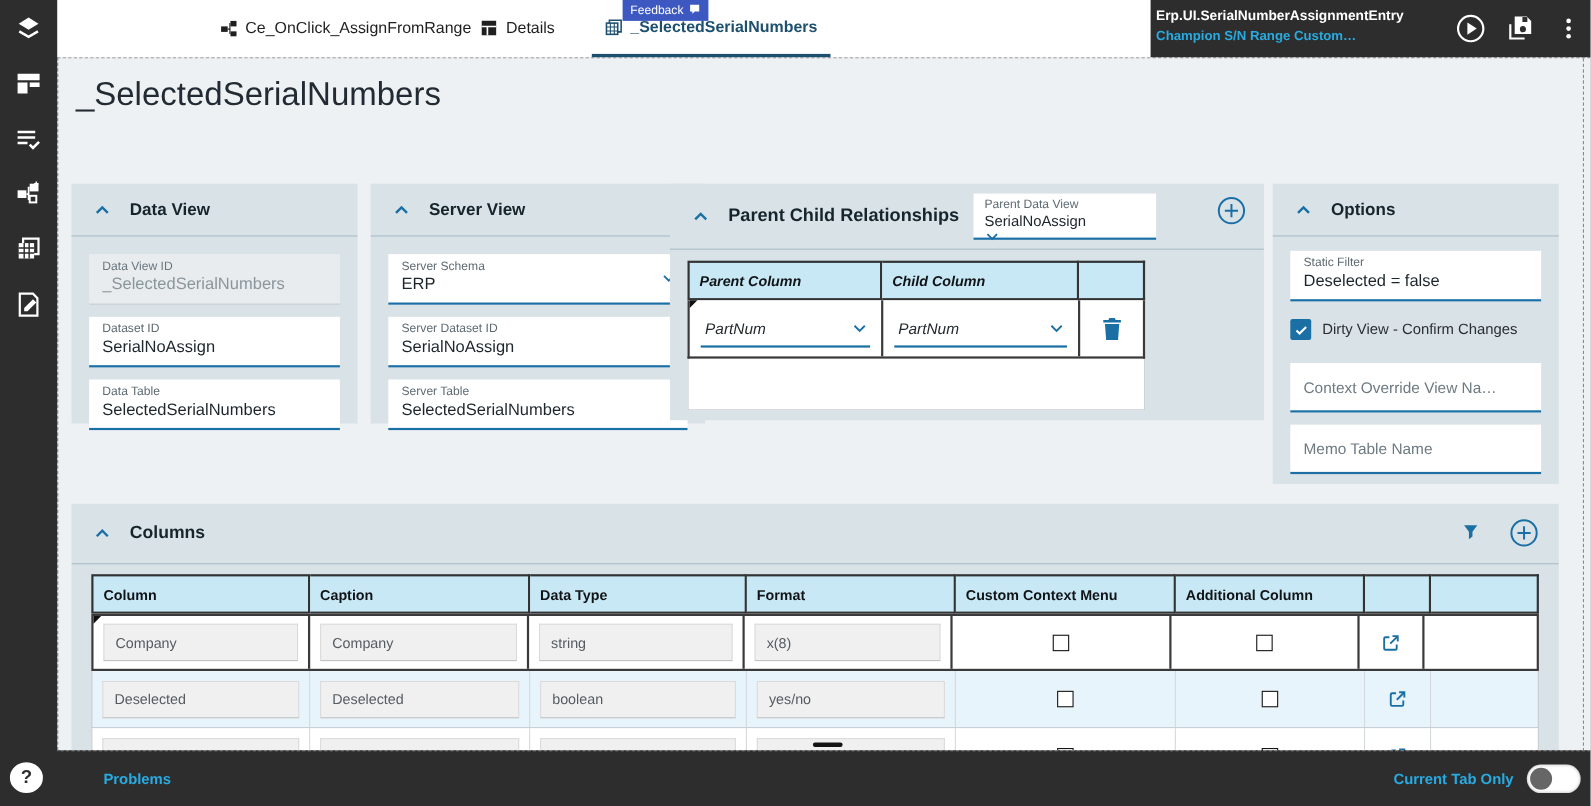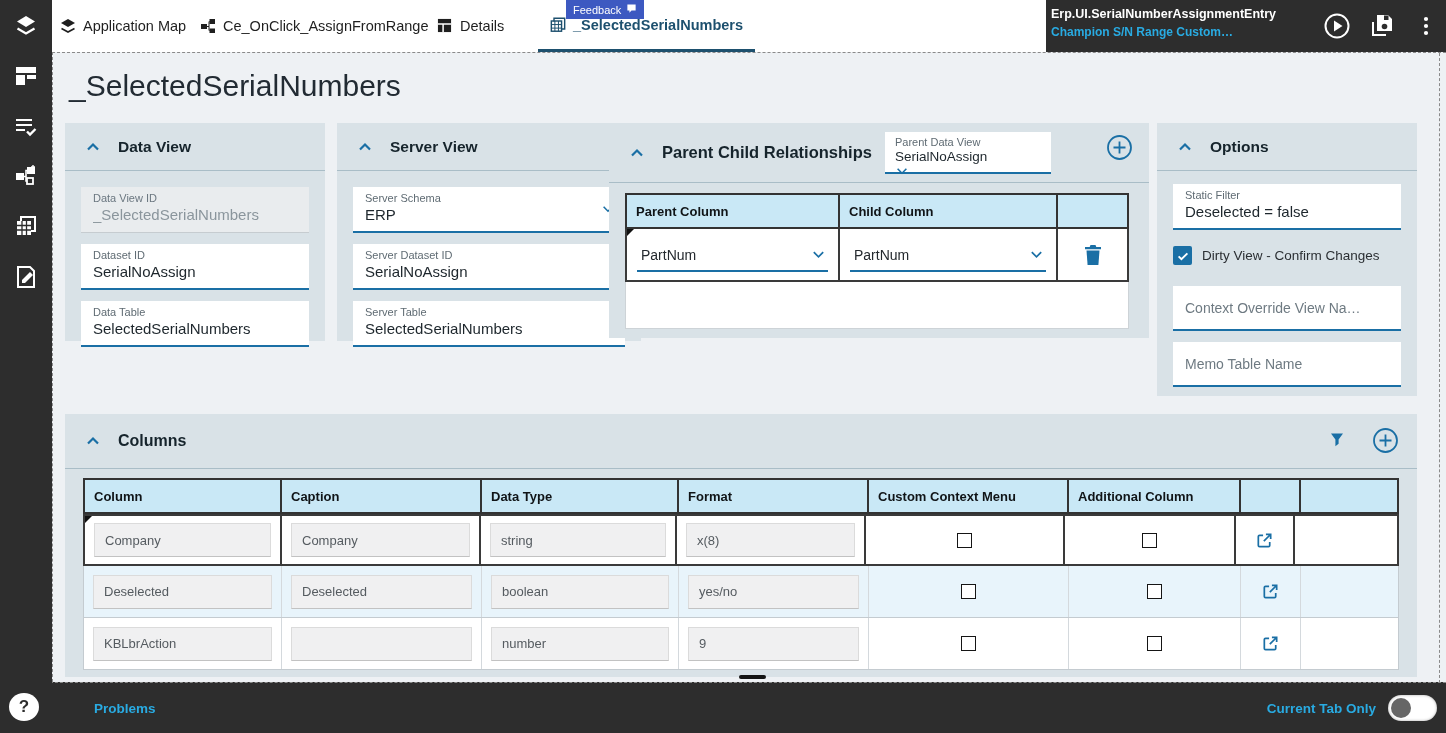--- a/index.html
+++ b/index.html
@@ -26,21 +26,21 @@
   .tb-icon { position:absolute; top:12px; width:28px; height:28px; cursor:pointer; }
 
   .content { position:absolute; left:52px; top:52px; width:1394px; height:630px; background:#eef1f4;
              border-top:1px dashed #8a8a8a; border-left:1px dashed #8a8a8a; z-index:1; }
   .vscroll-track { position:absolute; left:1386px; top:0; width:8px; height:630px; border-left:1px dashed #8a8a8a; }
   .hscroll-thumb { position:absolute; left:686px; top:622px; width:27px; height:4px; background:#141414; border-radius:2px; cursor:pointer;}
 
   .page-title { position:absolute; left:16px; top:16px; font-size:30px; color:#222b33; }
 
   
-  .panel { position:absolute; background:#d9e2e7; }
+  .panel { position:absolute; background:#d9e2e7;margin-top:44px; }
   .panel-header { height:48px; display:flex; align-items:center; padding-left:20px; gap:17px;
                   border-bottom:1px solid #a9bdc7; position:relative; }
   .panel-title { font-size:15.5px; font-weight:700; color:#16242c; }
   .chev-btn { width:16px; height:16px; cursor:pointer; flex:none; }
 
   .field { position:relative; background:#fff; border-bottom:2px solid #1a6fa5; height:46px; padding:5px 10px 0 12px; cursor:text; }
   .field .flabel { font-size:11px; color:#5f6b73; white-space:nowrap; }
   .field .fvalue { font-size:15px; color:#1d262c; margin-top:2px; white-space:nowrap; overflow:hidden; }
   .field.disabled { background:#e9ecee; border-bottom:1px solid #c6ccd0; cursor:default; }
   .field.disabled .flabel { color:#6b7780; }
@@ -57,21 +57,21 @@
   .pcr-combo-box .flabel { font-size:11px; color:#5f6b73; }
   .pcr-combo-box .fvalue { font-size:13.5px; color:#1d262c; margin-top:1px; }
   .pcr-plus { position:absolute; right:16px; top:11px; }
   .plus-circle { width:27px; height:27px; cursor:pointer; }
 
   .grid-hrow { display:flex; }
   .grid-hcell { background:#c9e8f6; border-top:2px solid #333; border-bottom:2px solid #333; border-right:2px solid #333;
                 font-size:13px; font-weight:700; color:#101417; display:flex; align-items:center; padding-left:9px; height:36px; }
   .grid-hcell:first-child { border-left:2px solid #333; }
 
-  .pcr-table { position:absolute; left:16px; top:70px; width:504px; }
+  .pcr-table { position:absolute; left:16px; top:70px; width:416px;font-style:italic; }
   .pcr-row { display:flex; height:53px; background:#fff; border:2px solid #3a3a3a; border-top:none; position:relative; }
   .pcr-cell { position:relative; border-right:2px solid #3a3a3a; display:flex; align-items:center; }
   .pcr-cell:last-child { border-right:none; }
   .sel-corner { position:absolute; left:0; top:0; width:0; height:0;
                 border-top:7px solid #111; border-right:7px solid transparent; }
   .combo { position:relative; width:100%; height:100%; display:flex; align-items:center; padding:0 30px 0 14px;
            font-size:14px; color:#24292e; cursor:pointer; }
   .combo::after { content:""; position:absolute; left:10px; right:10px; bottom:8px; border-bottom:2px solid #1a6fa5; }
   .combo .dd { position:absolute; right:12px; top:18px; width:15px; height:15px; }
   .pcr-empty { background:#fff; border:1px solid #cdd3d7; border-top:none; height:47px; }
@@ -155,29 +155,20 @@
     <div class="side-icon" style="top:265px">
       <svg viewBox="0 0 24 24" width="24" height="24">
           <path d="M4 2h12l4 4v16H4z" fill="none" stroke="#fff" stroke-width="2"></path>
           <path d="M8 15l8-8 3 3-8 8H8z" fill="#fff"></path>
         </svg>
     </div>
     <div class="help-circle">?</div>
   </div>
 
   <div class="topbar">
-    <div class="tab" style="left:8px">
-      <span class="ticon">
-        <svg viewBox="0 0 16 16" width="16" height="16">
-            <path d="M8 1l7 4-7 4-7-4z" fill="currentColor"></path>
-            <path d="M1.5 10.5L8 14l6.5-3.5" fill="none" stroke="currentColor" stroke-width="1.6"></path>
-          </svg>
-      </span>
-      <span>Application Map</span>
-    </div>
     <div class="tab" style="left:148px">
       <span class="ticon">
         <svg viewBox="0 0 16 16" width="16" height="16">
             <rect x="1" y="6" width="6" height="5" fill="currentColor"></rect>
             <rect x="9.5" y="1" width="5.5" height="5" fill="currentColor"></rect>
             <rect x="9.5" y="10.5" width="5.5" height="4.5" fill="currentColor"></rect>
             <path d="M7 8.5h2V3.5h.5M9 8.5v4h.5" stroke="currentColor" fill="none"></path>
           </svg>
       </span>
       <span>Ce_OnClick_AssignFromRange</span>

